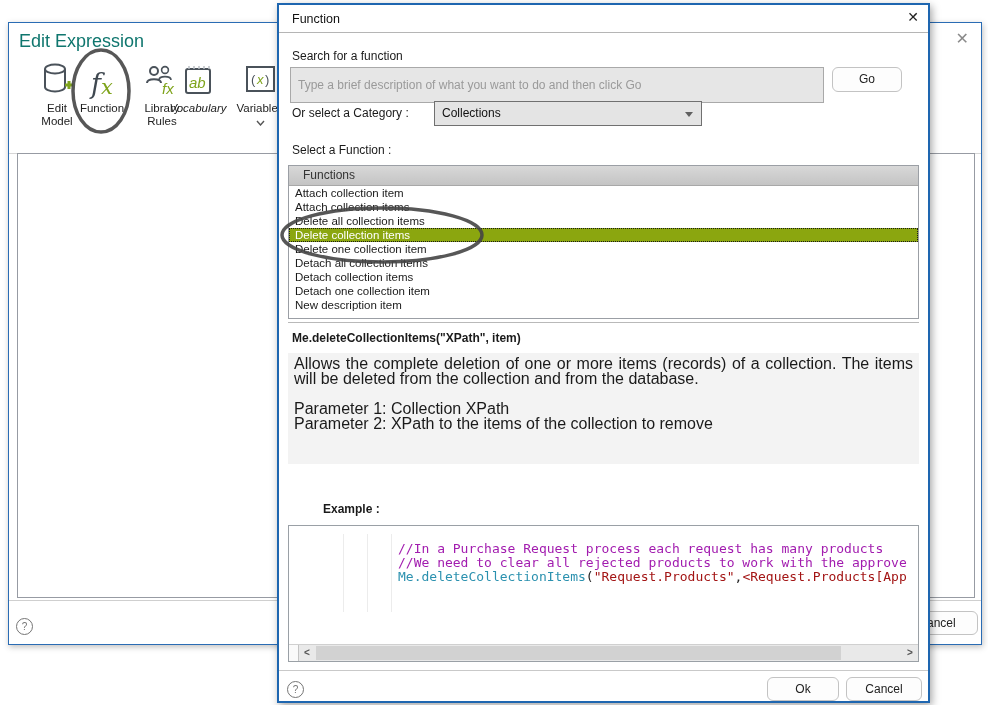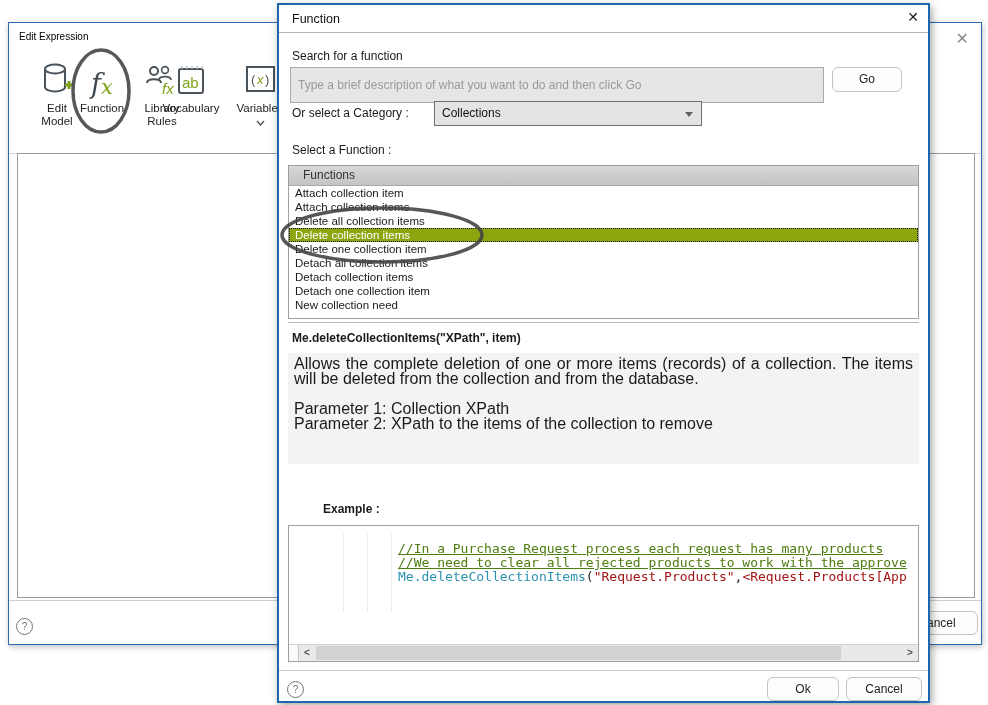--- a/index.html
+++ b/index.html
@@ -2,21 +2,21 @@
 <html><head>
 <meta charset="utf-8">
 <style>
   html,body{margin:0;padding:0;width:988px;height:705px;overflow:hidden;background:#fff;
     font-family:"Liberation Sans","DejaVu Sans",sans-serif;font-size:12px;color:#1a1a1a;}
   .dialog{position:absolute;background:#fff;box-sizing:border-box;}
   .back-dialog{left:8px;top:22px;width:974px;height:623px;border:1px solid #2a6cb4;box-shadow:1px 2px 6px rgba(0,0,0,.25);}
   .front-dialog{left:277px;top:3px;width:653px;height:700px;border:2px solid #1e66b0;box-shadow:2px 3px 8px rgba(0,0,0,.35);z-index:10;}
   .abs{position:absolute;}
   
-  .be-title{left:10px;top:8px;font-size:10px;color:#000000;}
+  .be-title{left:10px;top:8px;font-size:18px;color:#0f766e;}
   .be-close{right:12px;top:6px;font-size:16px;color:#8a8a8a;cursor:default;}
   .toolbar{left:0;top:32px;right:0;height:98px;border-bottom:1px solid #d6d6d6;}
   .tb-btn{position:absolute;top:4px;width:54px;text-align:center;}
   .tb-icon{height:40px;display:flex;align-items:flex-end;justify-content:center;}
   .tb-label{font-size:11.5px;color:#222;line-height:13px;margin-top:3px;}
   .fx-f{font-family:"DejaVu Serif",serif;font-style:italic;font-size:27px;color:#3f4850;}
   .fx-x{font-family:"DejaVu Serif",serif;font-style:italic;font-size:21px;color:#7fa41c;}
   .grp-label{top:100px;left:128px;width:60px;text-align:center;font-size:11px;color:#5f5f5f;}
   .be-content{left:8px;top:130px;width:956px;height:443px;border:1px solid #979ba3;background:#fff;}
   .be-footline{left:0;right:0;top:577px;height:1px;background:#cfcfcf;}
@@ -47,21 +47,21 @@
   .signature{left:13px;top:326px;font-weight:bold;font-size:12px;}
   .desc-panel{left:9px;top:348px;width:631px;height:111px;background:#f3f3f3;box-sizing:border-box;
     padding:3px 6px;line-height:15px;font-size:16px;color:#1a1a1a;}
   .desc-p1{text-align:justify;}
   .example-label{left:13px;top:497px;font-weight:bold;padding-left:31px;}
   .code-box{left:9px;top:520px;width:631px;height:137px;border:1px solid #9aa0a6;box-sizing:border-box;
     background:#fff;overflow:hidden;}
   .indent-guide{position:absolute;top:8px;height:78px;width:1px;background:#ececec;}
   .code-lines{position:absolute;left:109px;top:16px;font-family:"DejaVu Sans Mono","Liberation Mono",monospace;
     font-size:13px;line-height:14px;white-space:pre;}
-  .tok-comment{color:#4d7c0f;text-decoration:underline;} .tok-type{color:#2b91af;} .tok-string{color:#a31515;} .tok-plain{color:#222;}
+  .tok-comment{color:#a21caf;} .tok-type{color:#2b91af;} .tok-string{color:#a31515;} .tok-plain{color:#222;}
   .hscroll{position:absolute;left:0;right:0;bottom:0;height:16px;background:#e9e9e9;border-top:1px solid #d0d0d0;}
   .hs-box{position:absolute;left:0;top:0;bottom:0;width:9px;background:#fafafa;border-right:1px solid #c4c4c4;}
   .hs-arrow{position:absolute;top:0;bottom:0;width:16px;color:#555;font-size:10px;font-weight:bold;
     text-align:center;line-height:15px;}
   .hs-left{left:10px;} .hs-right{right:0;}
   .hs-thumb{position:absolute;left:27px;top:1px;bottom:1px;width:525px;background:#d2d2d2;}
   .fd-footline{left:0;right:0;top:665px;height:1px;background:#c9c9c9;}
   .ok-btn{left:488px;top:672px;width:72px;height:24px;}
   .fd-cancel{left:567px;top:672px;width:76px;height:24px;}
   .annot{position:absolute;left:0;top:0;pointer-events:none;z-index:5;}
@@ -101,21 +101,21 @@
           <circle cx="10" cy="10" r="4" fill="none" stroke="#4a525a" stroke-width="2"></circle>
           <path d="M3 22 c0-5 14-5 14 0" fill="none" stroke="#4a525a" stroke-width="2"></path>
           <circle cx="21" cy="9" r="3.4" fill="none" stroke="#4a525a" stroke-width="1.6"></circle>
           <path d="M15 19 c0-4.5 12-4.5 12 0" fill="none" stroke="#4a525a" stroke-width="1.6"></path>
           <text x="18" y="33" font-size="15" font-style="italic" fill="#7fa41c" font-family="serif">fx</text>
         </svg>
       </div>
       <div class="tb-label">Library Rules</div>
     </div>
 
-    <div class="tb-btn" style="left:153px;width:58px;">
+    <div class="tb-btn" style="left:160px;width:58px;font-style:italic;">
       <div class="tb-icon">
         <svg width="34" height="38" viewBox="0 0 34 38">
           <rect x="5" y="8" width="24" height="24" rx="2" fill="none" stroke="#4a525a" stroke-width="2"></rect>
           <path d="M8 8 v-3 M13 8 v-3 M18 8 v-3 M23 8 v-3 M28 8 v-3" stroke="#b9bec4" stroke-width="1.5"></path>
           <text x="8" y="27" font-size="15" fill="#7fa41c" font-family="sans-serif">ab</text>
         </svg>
       </div>
       <div class="tb-label">Vocabulary</div>
     </div>
 
@@ -167,21 +167,21 @@
     <div class="fn-list-header">Functions</div>
     <div id="fn-rows">
         <div class="list-row">Attach collection item</div>
         <div class="list-row">Attach collection items</div>
         <div class="list-row">Delete all collection items</div>
         <div class="list-row selected">Delete collection items</div>
         <div class="list-row">Delete one collection item</div>
         <div class="list-row">Detach all collection items</div>
         <div class="list-row">Detach collection items</div>
         <div class="list-row">Detach one collection item</div>
-        <div class="list-row">New collection need</div>
+        <div class="list-row">New description item</div>
       </div>
   </div>
 
   <div class="abs sep" style="left:9px;top:317px;width:631px;"></div>
   <div class="abs signature">Me.deleteCollectionItems("XPath", item)</div>
 
   <div class="abs desc-panel">
     <div class="desc-p1">Allows the complete deletion of one or more items (records) of a collection. The items will be deleted from the collection and from the database.</div>
     <div>&nbsp;</div>
     <div>Parameter 1: Collection XPath</div>

